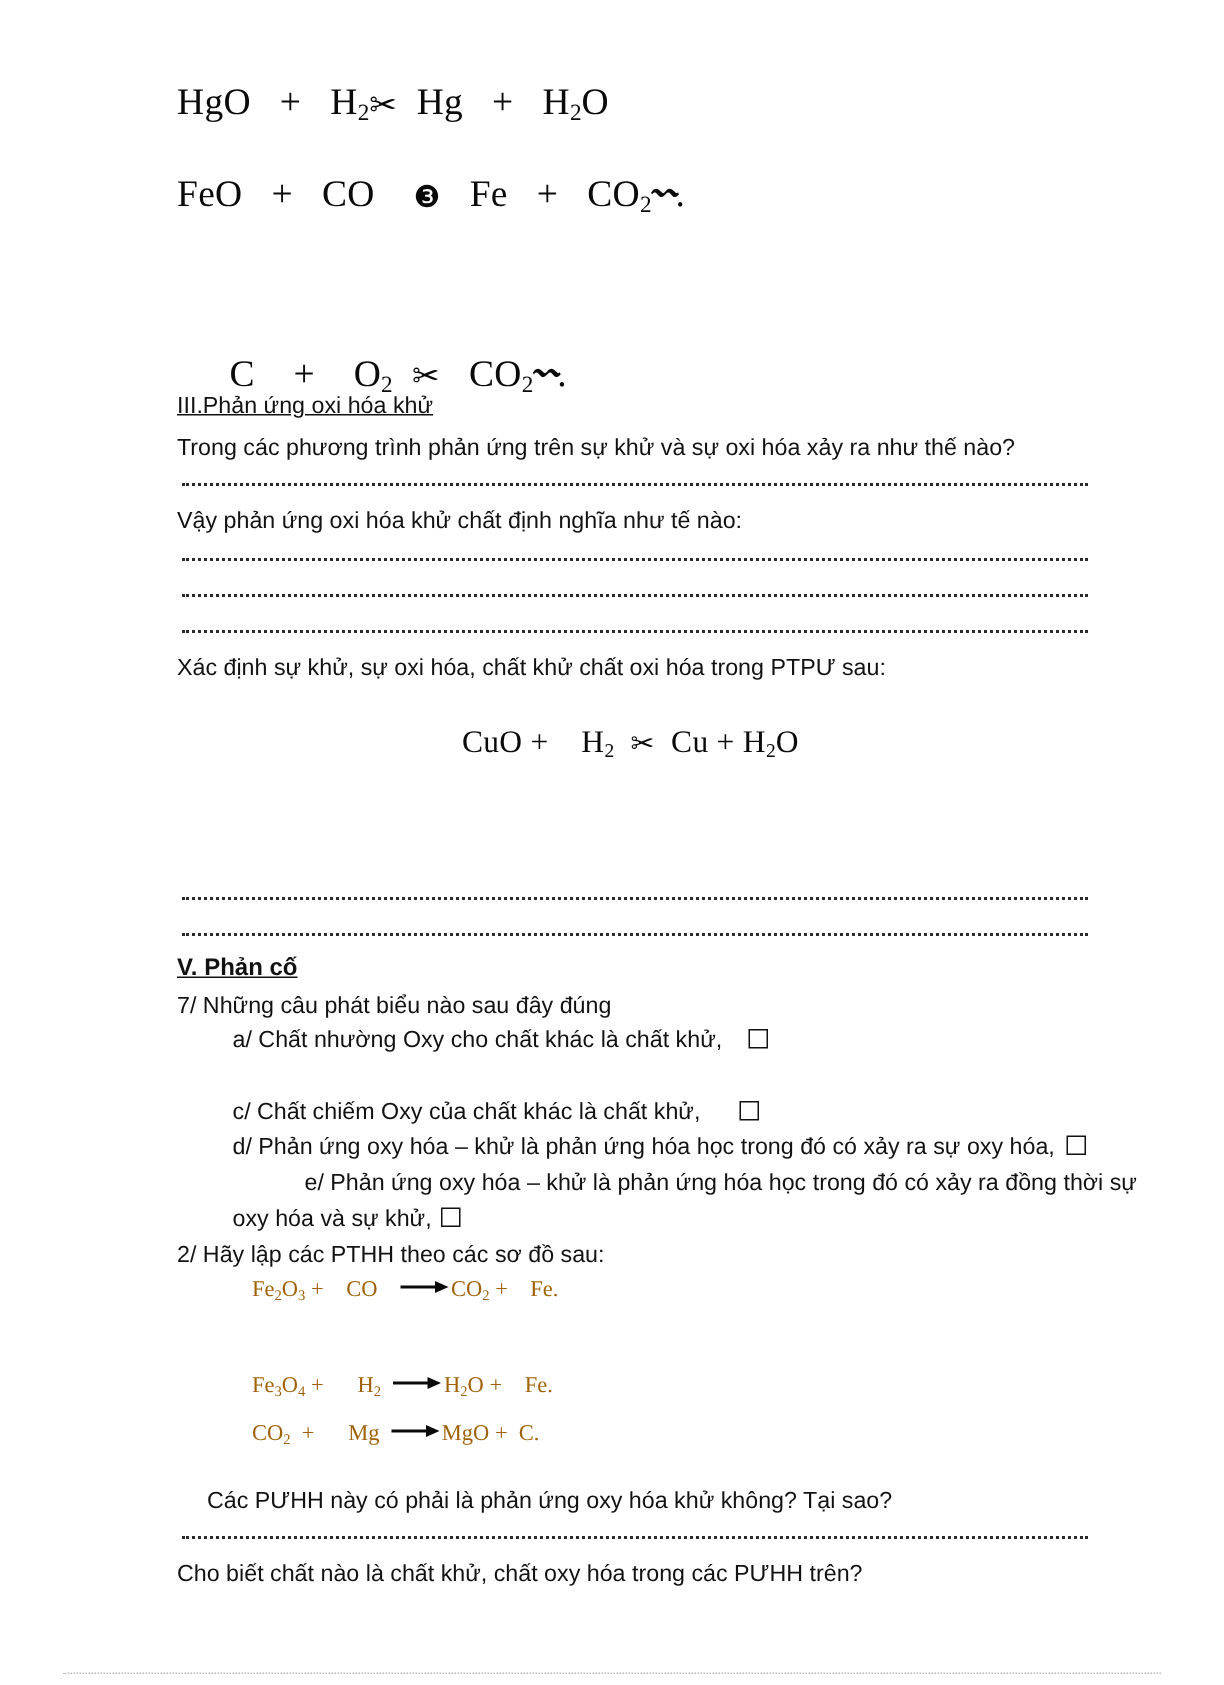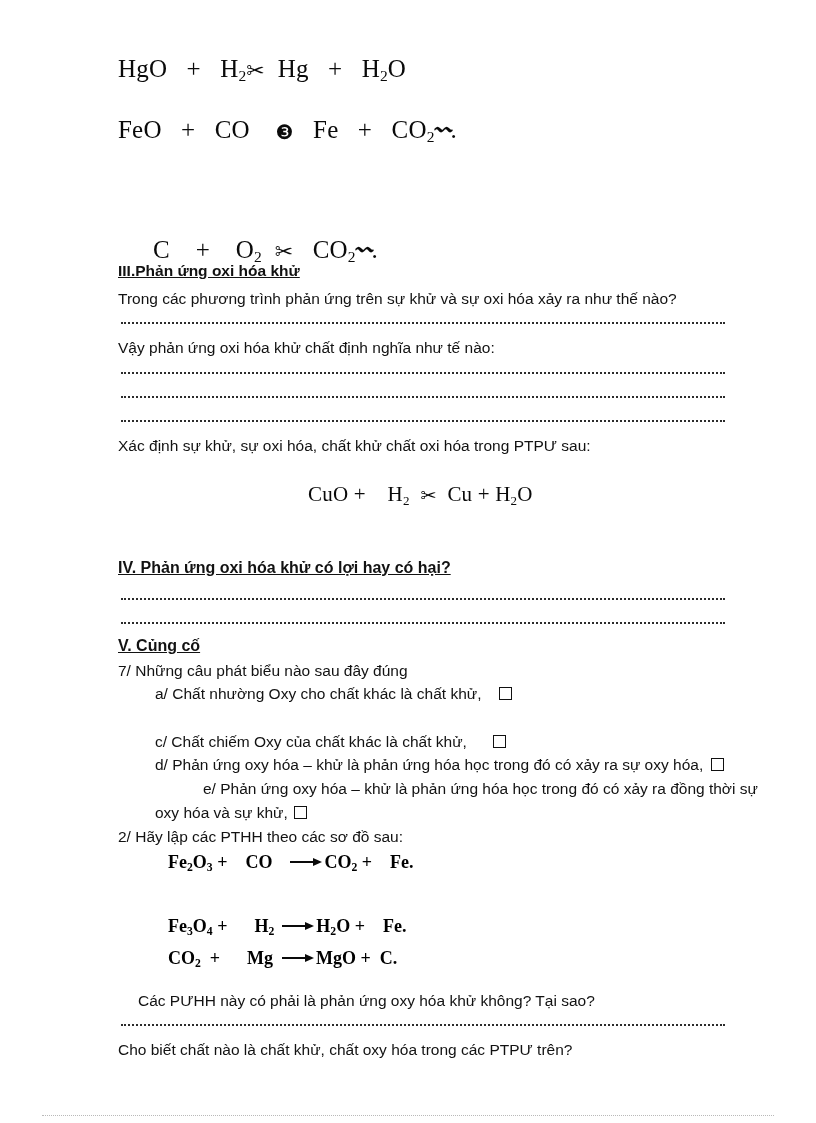--- a/index.html
+++ b/index.html
@@ -53,21 +53,21 @@
   
   .txt {
     position: absolute;
     font-family: "Liberation Sans", sans-serif;
     font-size: 15.5px;
     line-height: 1.0;
     color: #121212;
     white-space: pre;
   }
   .txt.heading {
-    font-weight: bold;
+    font-weight: normal;
     text-decoration: underline;
     font-size: 15.5px;
     text-align: right;
   }
   .txt.heading2 {
     font-weight: bold;
     text-decoration: underline;
     font-size: 16px;
   }
 
@@ -75,25 +75,24 @@
   .dots {
     position: absolute;
     height: 2px;
     border-bottom: 2px dotted #2b2b2b;
   }
 
   
   .eq-small {
     position: absolute;
     font-family: "Liberation Serif", "DejaVu Serif", serif;
-    font-size: 18px;
+    font-size: 15px;
     line-height: 1.0;
     white-space: pre;
-    color: #000000;
-    font-weight: bold;
+    color: #a16207;
   }
   .eq-small sub {
     font-size: 0.65em;
     vertical-align: -0.28em;
   }
   .arrow {
     display: inline-block;
     position: relative;
     width: 34px;
     height: 9px;
@@ -159,26 +158,25 @@
   <div class="txt" style="left:118px; top:340px;">Vậy phản ứng oxi hóa khử chất định nghĩa như tế nào:</div>
 
   <div class="dots" style="left:121px; top:370px; width:604px;"></div>
   <div class="dots" style="left:121px; top:394px; width:604px;"></div>
   <div class="dots" style="left:121px; top:418px; width:604px;"></div>
 
   <div class="txt" style="left:118px; top:438px;">Xác định sự khử, sự oxi hóa, chất khử chất oxi hóa trong PTPƯ sau:</div>
 
   <div class="eq" style="position:absolute; left:308px; top:482px; font-size:21px;"><span>CuO +    H</span><sub>2</sub>&nbsp;&nbsp;<span class="eq-sym" style="font-size:19px;">✂</span>&nbsp; <span>Cu + H</span><sub>2</sub><span>O</span></div>
 
-  <div class="txt heading2" style="left:118px; top:560px;">IV. Phản ứng oxi hóa khử có lợi hay có hại?</div>
 
   <div class="dots" style="left:121px; top:596px; width:604px;"></div>
   <div class="dots" style="left:121px; top:620px; width:604px;"></div>
 
-  <div class="txt heading2" style="left:118px; top:638px;">V. Củng cố</div>
+  <div class="txt heading2" style="left:118px; top:638px;">V. Phản cố</div>
 
   <div class="txt" style="left:118px; top:663px;">7/ Những câu phát biểu nào sau đây đúng</div>
 
   <div class="txt" style="left:155px; top:686px;"><span>a/ Chất nhường Oxy cho chất khác là chất khử,</span><span style="display:inline-block;width:18px;"></span><span class="cbox"></span></div>
 
 
   <div class="txt" style="left:155px; top:734px;"><span>c/ Chất chiếm Oxy của chất khác là chất khử,</span><span style="display:inline-block;width:26px;"></span><span class="cbox"></span></div>
 
   <div class="txt" style="left:155px; top:757px;"><span>d/ Phản ứng oxy hóa – khử là phản ứng hóa học trong đó có xảy ra sự oxy hóa,</span><span style="display:inline-block;width:8px;"></span><span class="cbox"></span></div>
 
@@ -191,17 +189,17 @@
   <div class="eq-small" style="left:168px; top:853px;"><span>Fe</span><sub>2</sub><span>O</span><sub>3</sub><span> +    CO    </span><span class="arrow"></span><span>CO</span><sub>2</sub><span> +    Fe.</span></div>
 
   <div class="eq-small" style="left:168px; top:917px;"><span>Fe</span><sub>3</sub><span>O</span><sub>4</sub><span> +      H</span><sub>2</sub><span style="display:inline-block;width:8px;"></span><span class="arrow"></span><span>H</span><sub>2</sub><span>O</span><span> +    Fe.</span></div>
 
   <div class="eq-small" style="left:168px; top:949px;"><span>CO</span><sub>2</sub><span>  +      Mg  </span><span class="arrow"></span><span>MgO</span><span> +  C.</span></div>
 
   <div class="txt" style="left:118px; top:993px;margin-left:20px;">Các PƯHH này có phải là phản ứng oxy hóa khử không? Tại sao?</div>
 
   <div class="dots" style="left:121px; top:1022px; width:604px;"></div>
 
-  <div class="txt" style="left:118px; top:1042px;">Cho biết chất nào là chất khử, chất oxy hóa trong các PTPƯ trên?</div>
+  <div class="txt" style="left:118px; top:1042px;">Cho biết chất nào là chất khử, chất oxy hóa trong các PƯHH trên?</div>
 
   <div class="page-sep" style="top:1114px;"></div>
 
 </div>
 
 </body></html>

